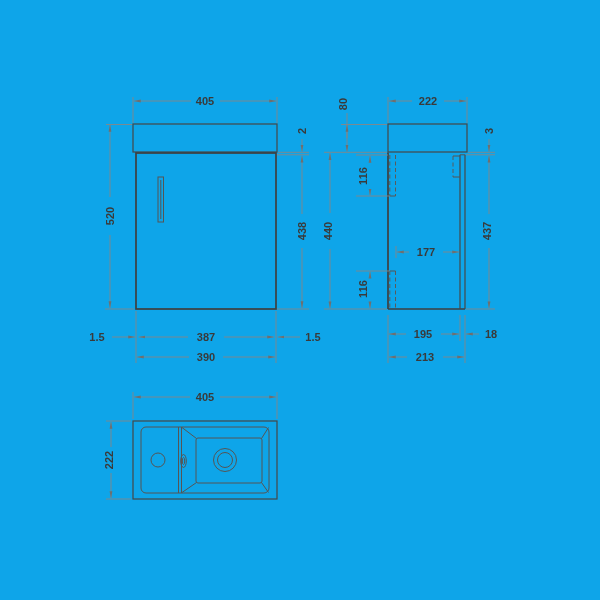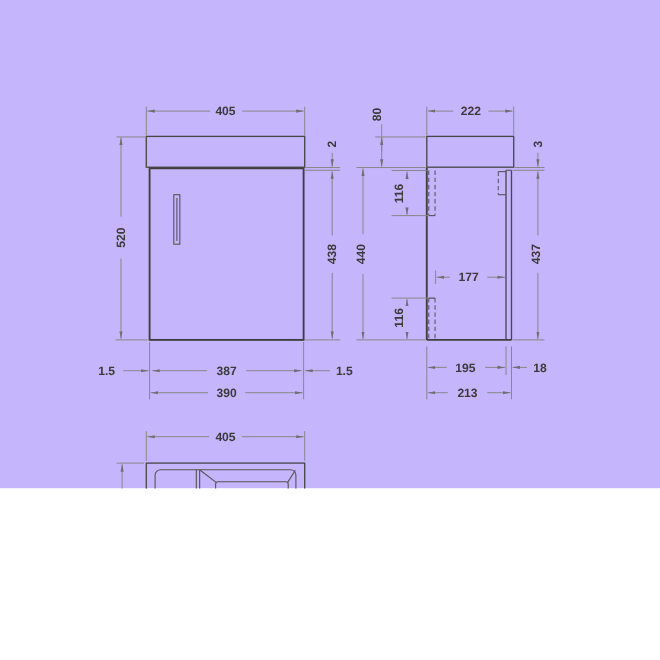--- a/index.html
+++ b/index.html
@@ -1,16 +1,16 @@
 <!DOCTYPE html>
 <html><head>
 <meta charset="utf-8">
 <style>
   html,body{margin:0;padding:0;background:#ffffff;}
-  .canvas{width:600px;height:444px;background:#c4b5fd;position:relative;text-decoration:underline;}
+  .canvas{width:600px;height:600px;background:#0ea5e9;position:relative;text-decoration:underline;}
   svg{display:block;}
   .obj{stroke:#474747;fill:none;stroke-width:1.2;}
   .obj-thick{stroke:#3f3f3f;fill:none;stroke-width:1.7;}
   .obj-thin{stroke:#555555;fill:none;stroke-width:1;}
   .dash{stroke:#5a5a5a;fill:none;stroke-width:1;stroke-dasharray:4 2.5;}
   .dim{stroke:#878787;fill:none;stroke-width:0.9;}
   .arr{marker-end:url(#arrowhead);}
   .lbl{font-family:"Liberation Sans","DejaVu Sans",sans-serif;font-size:11px;font-weight:700;fill:#3a3a3a;text-anchor:middle;}
 </style>
 </head>

